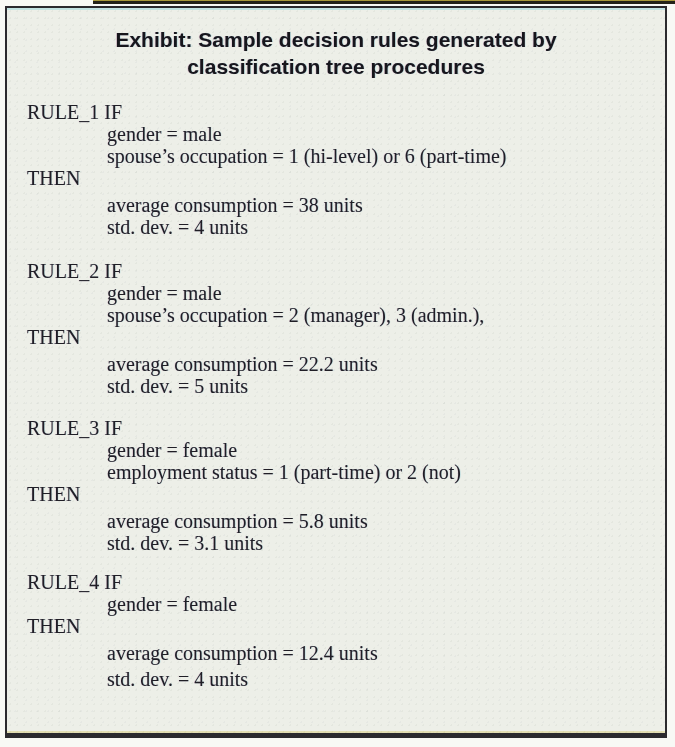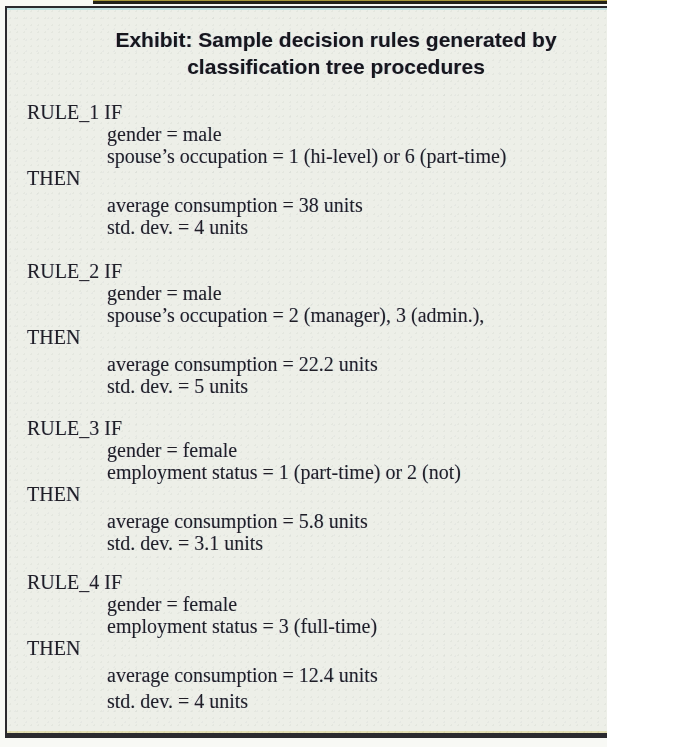--- a/index.html
+++ b/index.html
@@ -1,21 +1,21 @@
 <!DOCTYPE html>
 <html><head>
 <meta charset="utf-8">
 <style>
   * { margin: 0; padding: 0; box-sizing: border-box; }
   html, body { background: #ffffff; }
   body { font-family: "Liberation Serif", serif; }
 
   .page {
     position: relative;
-    width: 607px;
+    width: 675px;
     height: 747px;
     background: #f8f9f5;
     overflow: hidden;
   }
 
   
   .scan-edge-line {
     position: absolute;
     top: 0;
     left: 93px;
@@ -124,21 +124,20 @@
         <div class="rule-line">std. dev. = 3.1 units</div>
       </div>
     </div>
 
     <div class="rule rule-4">
       <div class="rule-header">
         <span>RULE_4</span>
         <span>IF</span>
       </div>
       <div class="rule-line">gender = female</div>
-      <div class="rule-line">employment status = 3 (full-time)</div>
       <div class="rule-then">THEN</div>
       <div class="rule-results">
         <div class="rule-line">average consumption = 12.4 units</div>
         <div class="rule-line">std. dev. = 4 units</div>
       </div>
     </div>
 
   </div>
 </div>
 

